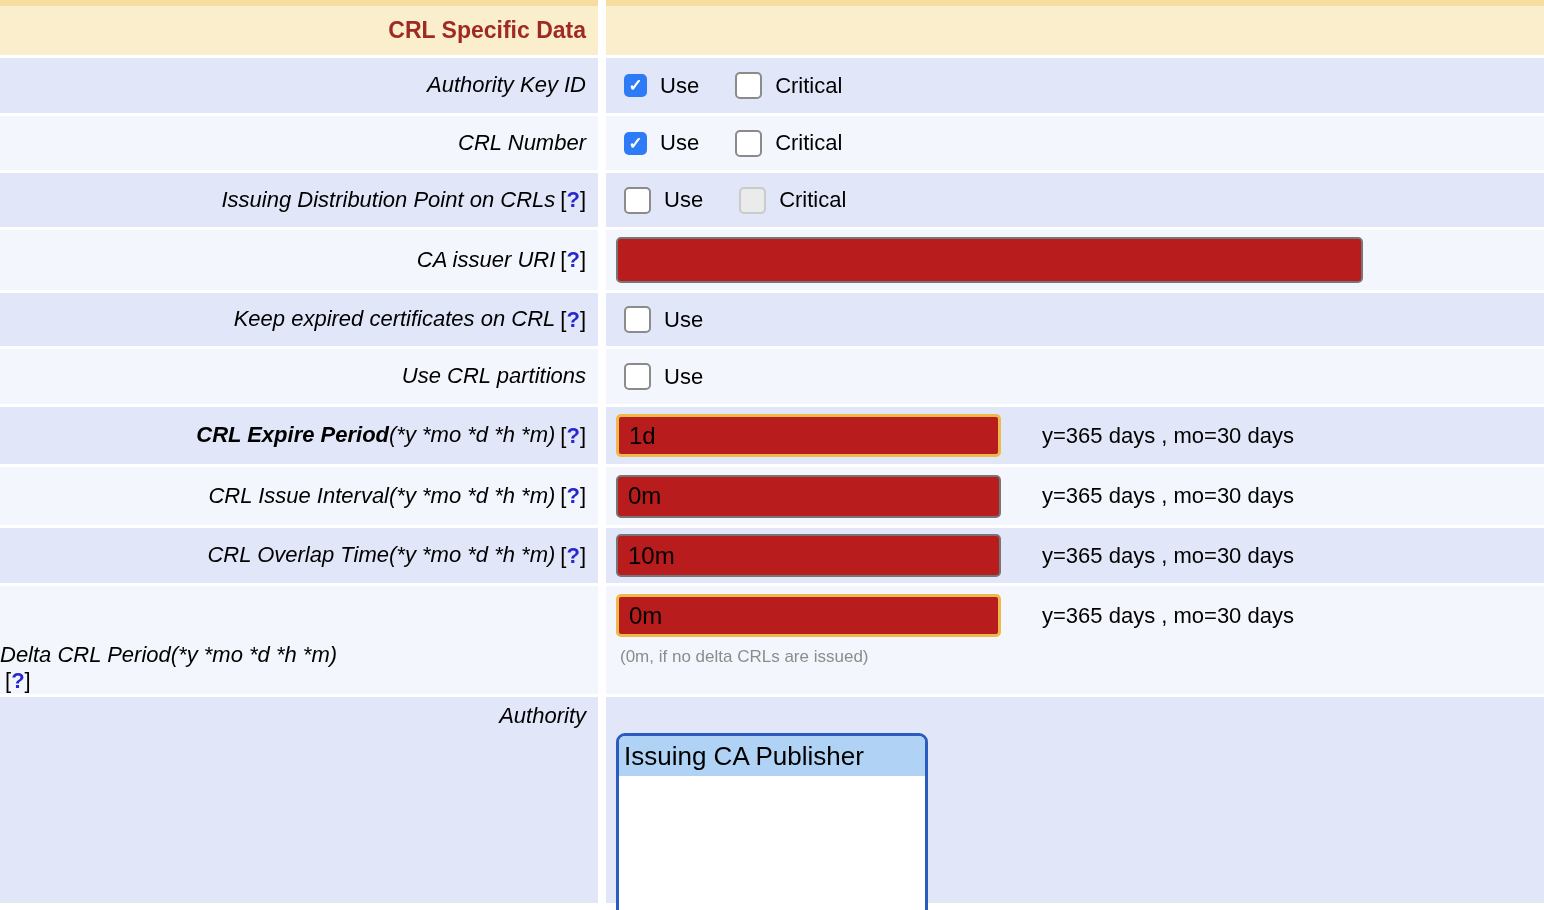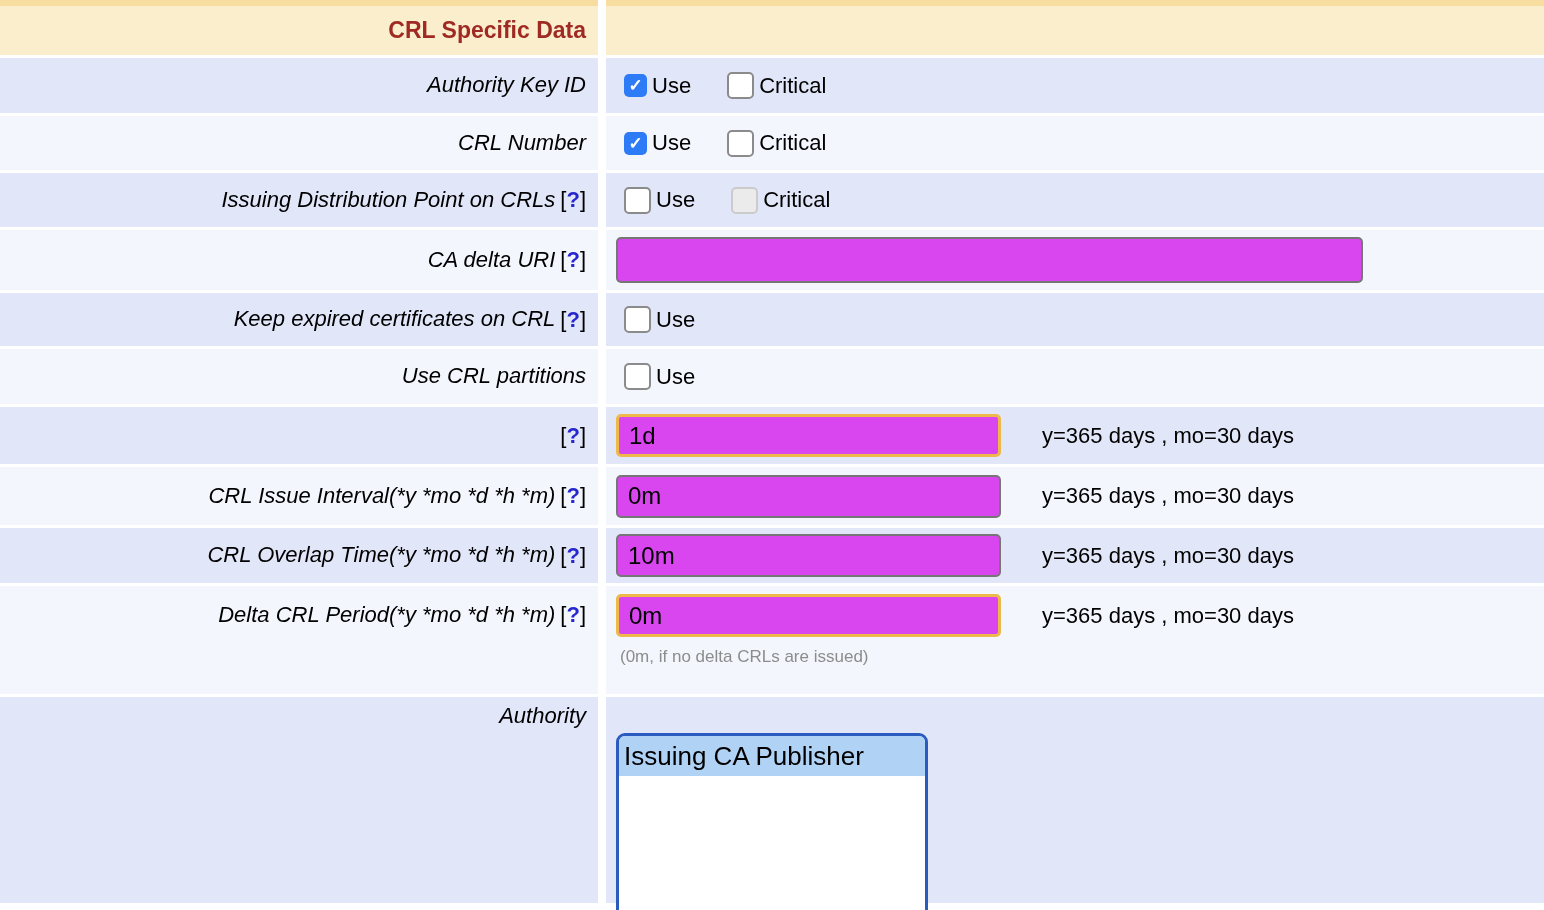--- a/index.html
+++ b/index.html
@@ -26,35 +26,35 @@
   .cb-group { display:inline-flex; align-items:center; }
   .cb-group + .cb-group { margin-left:36px; }
   .checkbox {
     width:23px; height:23px; border-radius:5px; display:inline-flex;
     align-items:center; justify-content:center; flex:none; cursor:pointer;
   }
   .checkbox.checked { background:#2d7bf6; }
   .checkbox.unchecked { background:#ffffff; border:2px solid #8b8b8b; }
   .checkbox.disabled { background:#ebebeb; border:2px solid #cbcbcb; cursor:default; }
   .checkbox .mark { color:#fff; font-size:17px; font-weight:bold; line-height:1; }
-  .cb-label { font-size:22px; margin-left:5px; }
+  .cb-label { font-size:22px; margin-left:13px; }
   .text-input {
-    height:43px; border:2px solid #767676; border-radius:5px; background:#d946ef;
+    height:43px; border:2px solid #767676; border-radius:5px; background:#b91c1c;
     font-family:inherit; font-size:24px; color:#000; padding:0 10px;
     box-sizing:border-box; outline:none;
   }
   .text-input.warn { border:3px solid #eeb84a; }
   .period-input { width:385px; }
   .uri-input { width:747px; height:46px; margin-left:-8px; }
   .input-cell { padding-left:10px; }
   .days-hint { margin-left:41px; font-size:22px; }
   .col { flex-direction:column; align-items:flex-start; justify-content:flex-start; }
   .input-line { display:flex; align-items:center; }
   .note { color:#8c8c8c; font-size:17px; margin:10px 0 0 4px; }
-  .align-top-16 { align-items:flex-start; padding-top:16px; }
+  .align-top-16 { align-items:flex-start; padding-top:16px;flex-direction:column; }
   .align-top-6 { align-items:flex-start; padding-top:6px; }
   .align-top { align-items:flex-start; }
   .listbox {
     width:312px; height:206px; border:3px solid #2a5bbf; border-radius:9px;
     background:#fff; overflow:hidden; box-sizing:border-box; cursor:pointer;margin-top:36px;
   }
   .option.selected {
     background:#b0d3f5; height:40px; line-height:40px; font-size:26px;
     padding:0 5px; white-space:nowrap; color:#000;
   }
@@ -119,21 +119,21 @@
       </span>
       <span class="cb-group">
         <span class="checkbox disabled"></span>
         <span class="cb-label">Critical</span>
       </span>
     </div>
   </div>
 
   <div class="row bg-b" style="height:60px">
     <div class="cell cell-left">
-      <span class="label">CA delta URI</span>
+      <span class="label">CA issuer URI</span>
       <span class="help"><span>[</span><span class="q">?</span><span>]</span></span>
     </div>
     <div class="cell cell-right">
       <input type="text" class="text-input uri-input" value="" style="">
     </div>
   </div>
 
   <div class="row bg-a" style="height:53px">
     <div class="cell cell-left">
       <span class="label">Keep expired certificates on CRL</span>
@@ -154,20 +154,21 @@
     <div class="cell cell-right">
       <span class="cb-group">
         <span class="checkbox unchecked"></span>
         <span class="cb-label">Use</span>
       </span>
     </div>
   </div>
 
   <div class="row bg-a" style="height:57px">
     <div class="cell cell-left">
+      <span class="label"><span class="strong">CRL Expire Period</span><span>(*y *mo *d *h *m)</span></span>
       <span class="help"><span>[</span><span class="q">?</span><span>]</span></span>
     </div>
     <div class="cell cell-right input-cell">
       <input type="text" class="text-input period-input warn" value="1d" style="">
       <span class="days-hint">y=365 days , mo=30 days</span>
     </div>
   </div>
 
   <div class="row bg-b" style="height:58px">
     <div class="cell cell-left">

